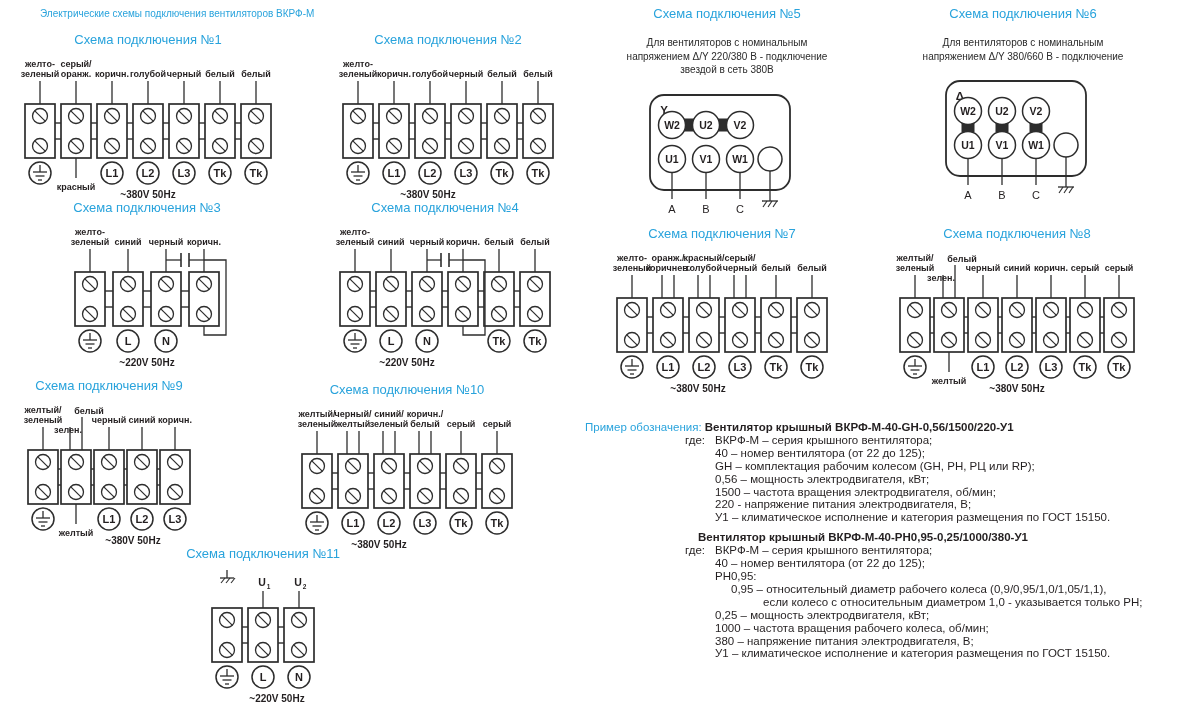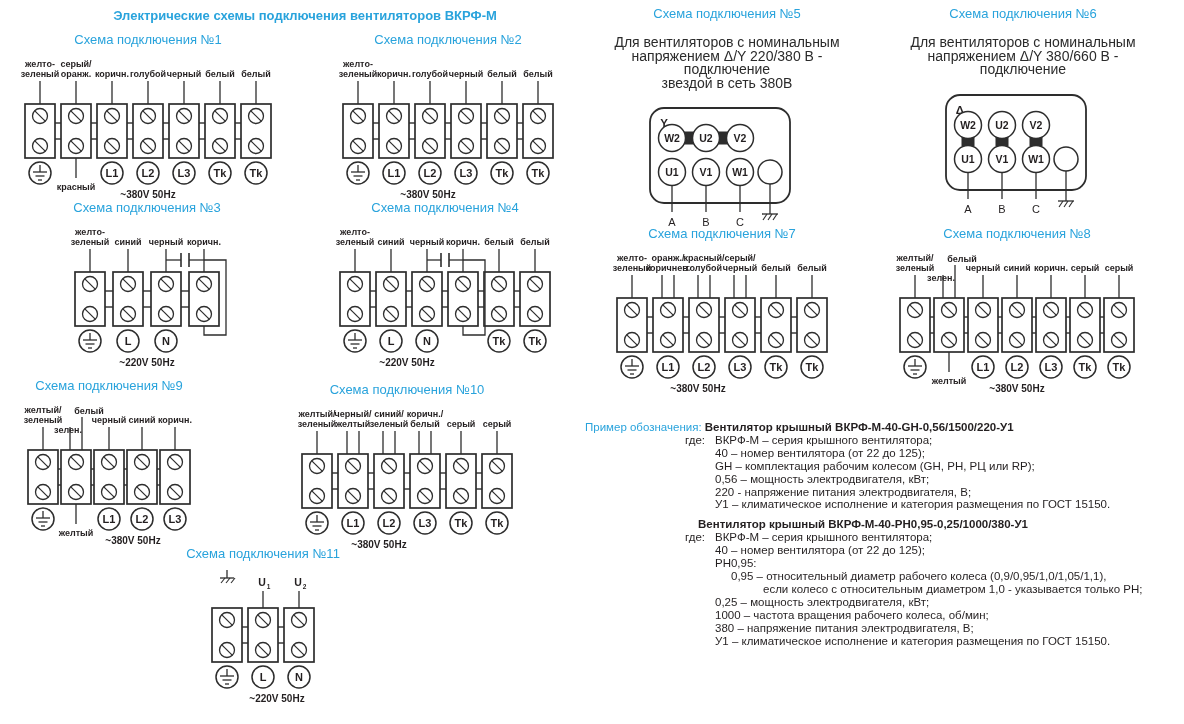--- a/index.html
+++ b/index.html
@@ -1,26 +1,26 @@
 <!DOCTYPE html>
 <html style="--accent: #29a3dc;"><head>
 <meta charset="utf-8">
 <style>
   :root{ --accent:#29a3dc; --ink:#231f20; --line:#2d2d2d; }
   html,body{margin:0;padding:0;background:#ffffff;}
   body{width:1184px;height:724px;position:relative;overflow:hidden;
        font-family:"Liberation Sans", sans-serif;color:var(--ink);}
-  #main-title{position:absolute;left:40px;top:8px;width:530px;text-align:center;
-      font-size:13px;font-weight:700;color:var(--accent);}
+  #main-title{position:absolute;left:40px;top:8px;width:530px;
+      font-size:10px;font-weight:400;color:var(--accent);}
   .scheme{position:absolute;}
   .scheme .st{position:absolute;left:50%;top:0;transform:translateX(-50%);
       white-space:nowrap;font-size:13px;font-weight:400;color:var(--accent);}
   .scheme .mount{margin-top:22px;}
   .scheme .mount svg{display:block;overflow:visible;}
-  .scheme .desc{margin-top:30px;text-align:center;font-size:14px;line-height:13.5px;color:#2b2b2b;}
+  .scheme .desc{margin-top:30px;text-align:center;font-size:10px;line-height:13.5px;color:#2b2b2b;}
   .scheme .mmount{margin-top:10px;}
   #example{position:absolute;left:585px;top:421px;width:599px;
       font-size:11.5px;line-height:12.9px;color:var(--ink);}
   .ex-label{color:var(--accent);font-weight:400;}
   .ex-title{font-weight:700;}
   .ex-row{display:flex;padding-left:100px;}
   .ex-gde{width:30px;flex:0 0 30px;}
   .ex-lines div{white-space:nowrap;}
   .ex-lines .ind1{padding-left:16px;}
   .ex-lines .ind2{padding-left:48px;}
@@ -914,20 +914,21 @@
     <span class="ex-label">Пример обозначения:</span>
     <span class="ex-title">Вентилятор крышный ВКРФ-М-40-GH-0,56/1500/220-У1</span>
   </div>
   <div class="ex-row">
     <span class="ex-gde">где:</span>
     <div class="ex-lines" id="exl0">
         <div>ВКРФ-М – серия крышного вентилятора;</div>
         <div>40 – номер вентилятора (от 22 до 125);</div>
         <div>GH – комплектация рабочим колесом (GH, PH, РЦ или RP);</div>
         <div>0,56 – мощность электродвигателя, кВт;</div>
+        <div>1500 – частота вращения электродвигателя, об/мин;</div>
         <div>220 - напряжение питания электродвигателя, В;</div>
         <div>У1 – климатическое исполнение и категория размещения по ГОСТ 15150.</div>
       </div>
   </div>
   <div class="ex-title ex-title2">Вентилятор крышный ВКРФ-М-40-РН0,95-0,25/1000/380-У1</div>
   <div class="ex-row">
     <span class="ex-gde">где:</span>
     <div class="ex-lines" id="exl1">
         <div>ВКРФ-М – серия крышного вентилятора;</div>
         <div>40 – номер вентилятора (от 22 до 125);</div>

